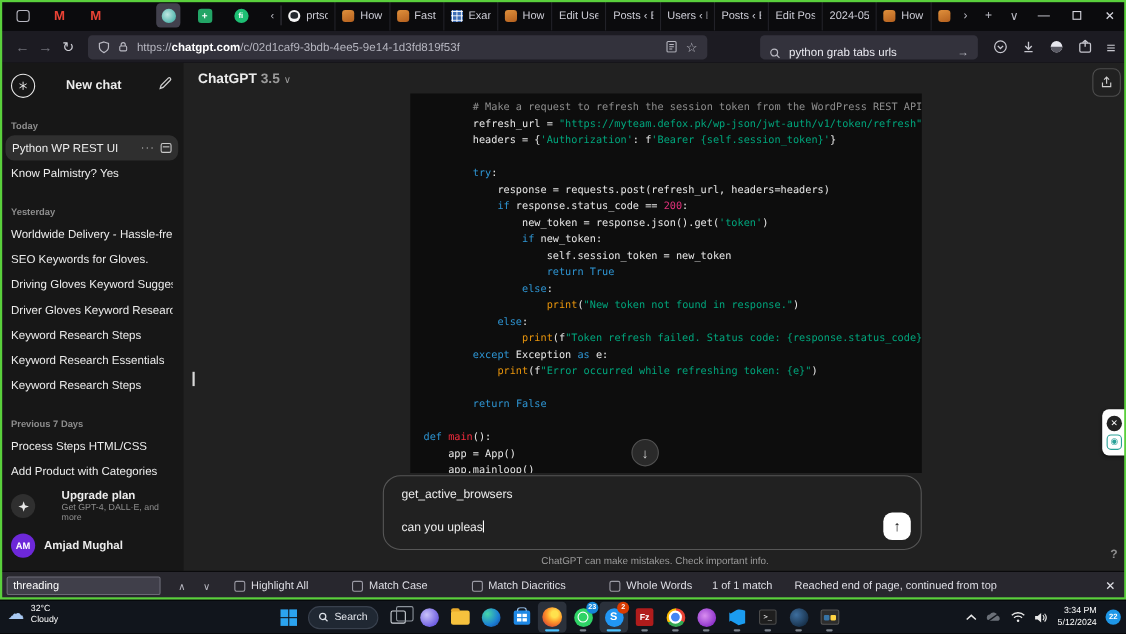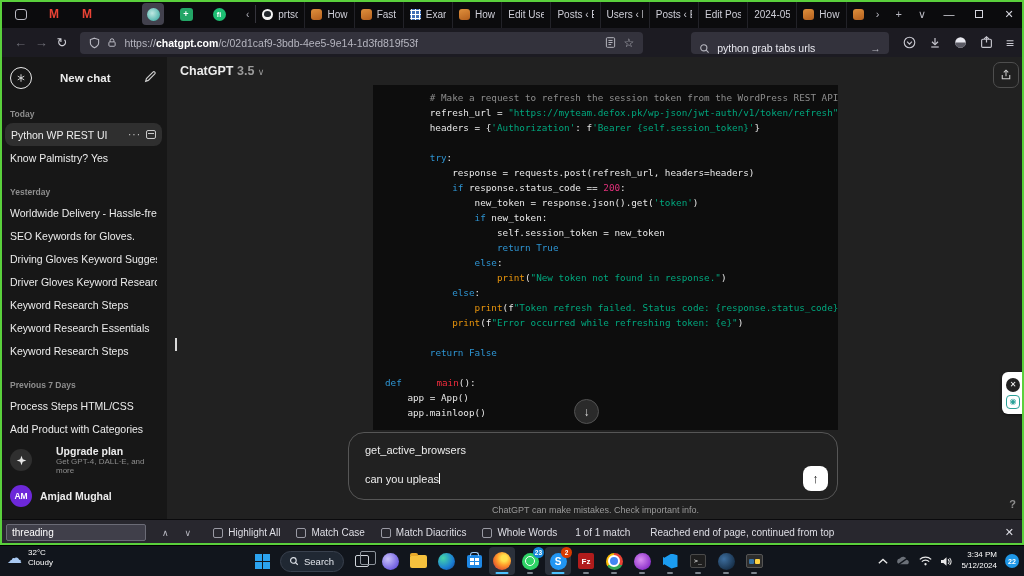--- a/index.html
+++ b/index.html
@@ -72,41 +72,41 @@
   .user-name{font-size:10.5px;font-weight:bold;}
 
   .main{position:absolute;left:167px;right:0;top:0;height:462px;background:#212121;}
   .chat-header{position:absolute;top:7px;left:13px;font-size:12.5px;font-weight:bold;color:#ececec;}
   .chat-header .ver{color:#9b9b9b;} .chat-header .chev{color:#9b9b9b;font-size:9px;font-weight:normal;}
   .share-btn{position:absolute;top:5px;right:5px;width:26px;height:26px;border:1px solid #4e4e4e;border-radius:7px;display:flex;align-items:center;justify-content:center;}
 
   .codeblock{position:absolute;left:206px;top:28px;width:465px;height:345px;background:#0d0d0d;overflow:hidden;padding:5px 0 0 12px;}
   .cl{white-space:pre;font-family:"DejaVu Sans Mono",monospace;font-size:9.3px;line-height:15px;color:#e8e8e8;}
   .tk-p{color:#e8e8e8;} .tk-k{color:#2e95d3;} .tk-s{color:#00a67d;} .tk-n{color:#df3079;}
-  .tk-b{color:#e9950c;} .tk-t{color:#f22c3d;margin-left:29px;} .tk-c{color:#8e8e8e;} .tk-l{color:#2e95d3;}
+  .tk-b{color:#e9950c;} .tk-t{color:#f22c3d;} .tk-c{color:#8e8e8e;} .tk-l{color:#2e95d3;}
 
   .scrolldown{position:absolute;left:407px;top:342px;width:25px;height:25px;border-radius:50%;background:#2a2a2a;border:1px solid #525252;color:#ddd;display:flex;align-items:center;justify-content:center;font-size:12px;}
   .composer{position:absolute;left:181px;top:375px;width:490px;height:68px;border:1px solid #565656;border-radius:16px;background:#212121;color:#ececec;}
   .composer-line{font-size:11px;margin:11px 50px 0 16px;white-space:nowrap;overflow:hidden;}
   .composer-line.second{margin-top:17px;}
   .caret{display:inline-block;width:1px;height:11px;background:#fff;vertical-align:-1px;}
   .send-btn{position:absolute;right:9px;bottom:8px;width:25px;height:25px;background:#fff;border-radius:8px;color:#0d0d0d;font-size:13px;font-weight:bold;display:flex;align-items:center;justify-content:center;}
   .disclaimer{position:absolute;left:0;right:0;top:448px;text-align:center;font-size:9px;color:#9b9b9b;}
   .help-btn{position:absolute;right:8px;top:441px;color:#8e8e8e;font-size:11px;font-weight:bold;}
   .ibeam{position:absolute;left:175px;top:281px;width:1.5px;height:13px;background:#d9d9d9;}
 
   .float-widget{position:absolute;right:0;top:315px;width:22px;height:42px;background:#fff;border-radius:6px 0 0 6px;display:flex;flex-direction:column;align-items:center;justify-content:center;gap:3px;box-shadow:0 1px 3px rgba(0,0,0,.5);}
   .fw-close{width:14px;height:14px;border-radius:50%;background:#222;color:#fff;font-size:8px;display:flex;align-items:center;justify-content:center;}
   .fw-rec{width:14px;height:14px;border-radius:4px;border:1.5px solid #2aa198;color:#2aa198;font-size:8px;display:flex;align-items:center;justify-content:center;}
 
   
   .findbar{position:absolute;top:519px;left:0;right:0;height:26px;background:#28272e;border-top:1px solid #0a0a0c;display:flex;align-items:center;padding-left:6px;font-size:10px;color:#dfdfe6;z-index:2;}
   .find-input{width:140px;height:17px;background:#403f4a;border:1px solid #6b6b76;border-radius:2px;display:flex;align-items:center;padding:0 5px;color:#fff;}
   .find-chevrons{display:flex;gap:16px;margin-left:16px;color:#b9b9c2;font-size:9px;}
-  .find-opts{display:flex;gap:16px;margin-left:22px;align-items:center;}
+  .find-opts{display:flex;gap:40px;margin-left:22px;align-items:center;}
   .find-opt{display:flex;align-items:center;gap:5px;}
   .checkbox{width:10px;height:10px;border:1px solid #9a9aa4;border-radius:2px;background:transparent;flex:0 0 auto;}
   .find-count{margin-left:18px;}
   .find-status{margin-left:20px;}
   .find-close{margin-left:auto;margin-right:10px;color:#dfdfe6;font-size:11px;}
 
   
   .green-frame{position:absolute;left:0;top:0;width:1024px;height:545px;border:2px solid #5ad03c;pointer-events:none;z-index:40;}
 
   
@@ -405,20 +405,21 @@
           <div class="cl"><span class="tk-p">            response = requests.post(refresh_url, headers=headers)</span></div>
           <div class="cl"><span class="tk-p">            </span><span class="tk-k">if</span><span class="tk-p"> response.status_code == </span><span class="tk-n">200</span><span class="tk-p">:</span></div>
           <div class="cl"><span class="tk-p">                new_token = response.json().get(</span><span class="tk-s">'token'</span><span class="tk-p">)</span></div>
           <div class="cl"><span class="tk-p">                </span><span class="tk-k">if</span><span class="tk-p"> new_token:</span></div>
           <div class="cl"><span class="tk-p">                    self.session_token = new_token</span></div>
           <div class="cl"><span class="tk-p">                    </span><span class="tk-k">return</span><span class="tk-p"> </span><span class="tk-l">True</span></div>
           <div class="cl"><span class="tk-p">                </span><span class="tk-k">else</span><span class="tk-p">:</span></div>
           <div class="cl"><span class="tk-p">                    </span><span class="tk-b">print</span><span class="tk-p">(</span><span class="tk-s">"New token not found in response."</span><span class="tk-p">)</span></div>
           <div class="cl"><span class="tk-p">            </span><span class="tk-k">else</span><span class="tk-p">:</span></div>
           <div class="cl"><span class="tk-p">                </span><span class="tk-b">print</span><span class="tk-p">(f</span><span class="tk-s">"Token refresh failed. Status code: {response.status_code}, Error: {response.text}"</span></div>
+          <div class="cl"><span class="tk-p">        </span><span class="tk-k">except</span><span class="tk-p"> Exception </span><span class="tk-k">as</span><span class="tk-p"> e:</span></div>
           <div class="cl"><span class="tk-p">            </span><span class="tk-b">print</span><span class="tk-p">(f</span><span class="tk-s">"Error occurred while refreshing token: {e}"</span><span class="tk-p">)</span></div>
           <div class="cl">&nbsp;</div>
           <div class="cl"><span class="tk-p">        </span><span class="tk-k">return</span><span class="tk-p"> </span><span class="tk-l">False</span></div>
           <div class="cl">&nbsp;</div>
           <div class="cl"><span class="tk-k">def</span><span class="tk-p"> </span><span class="tk-t">main</span><span class="tk-p">():</span></div>
           <div class="cl"><span class="tk-p">    app = App()</span></div>
           <div class="cl"><span class="tk-p">    app.mainloop()</span></div>
         </div>
 
       <div class="scrolldown">↓</div>

